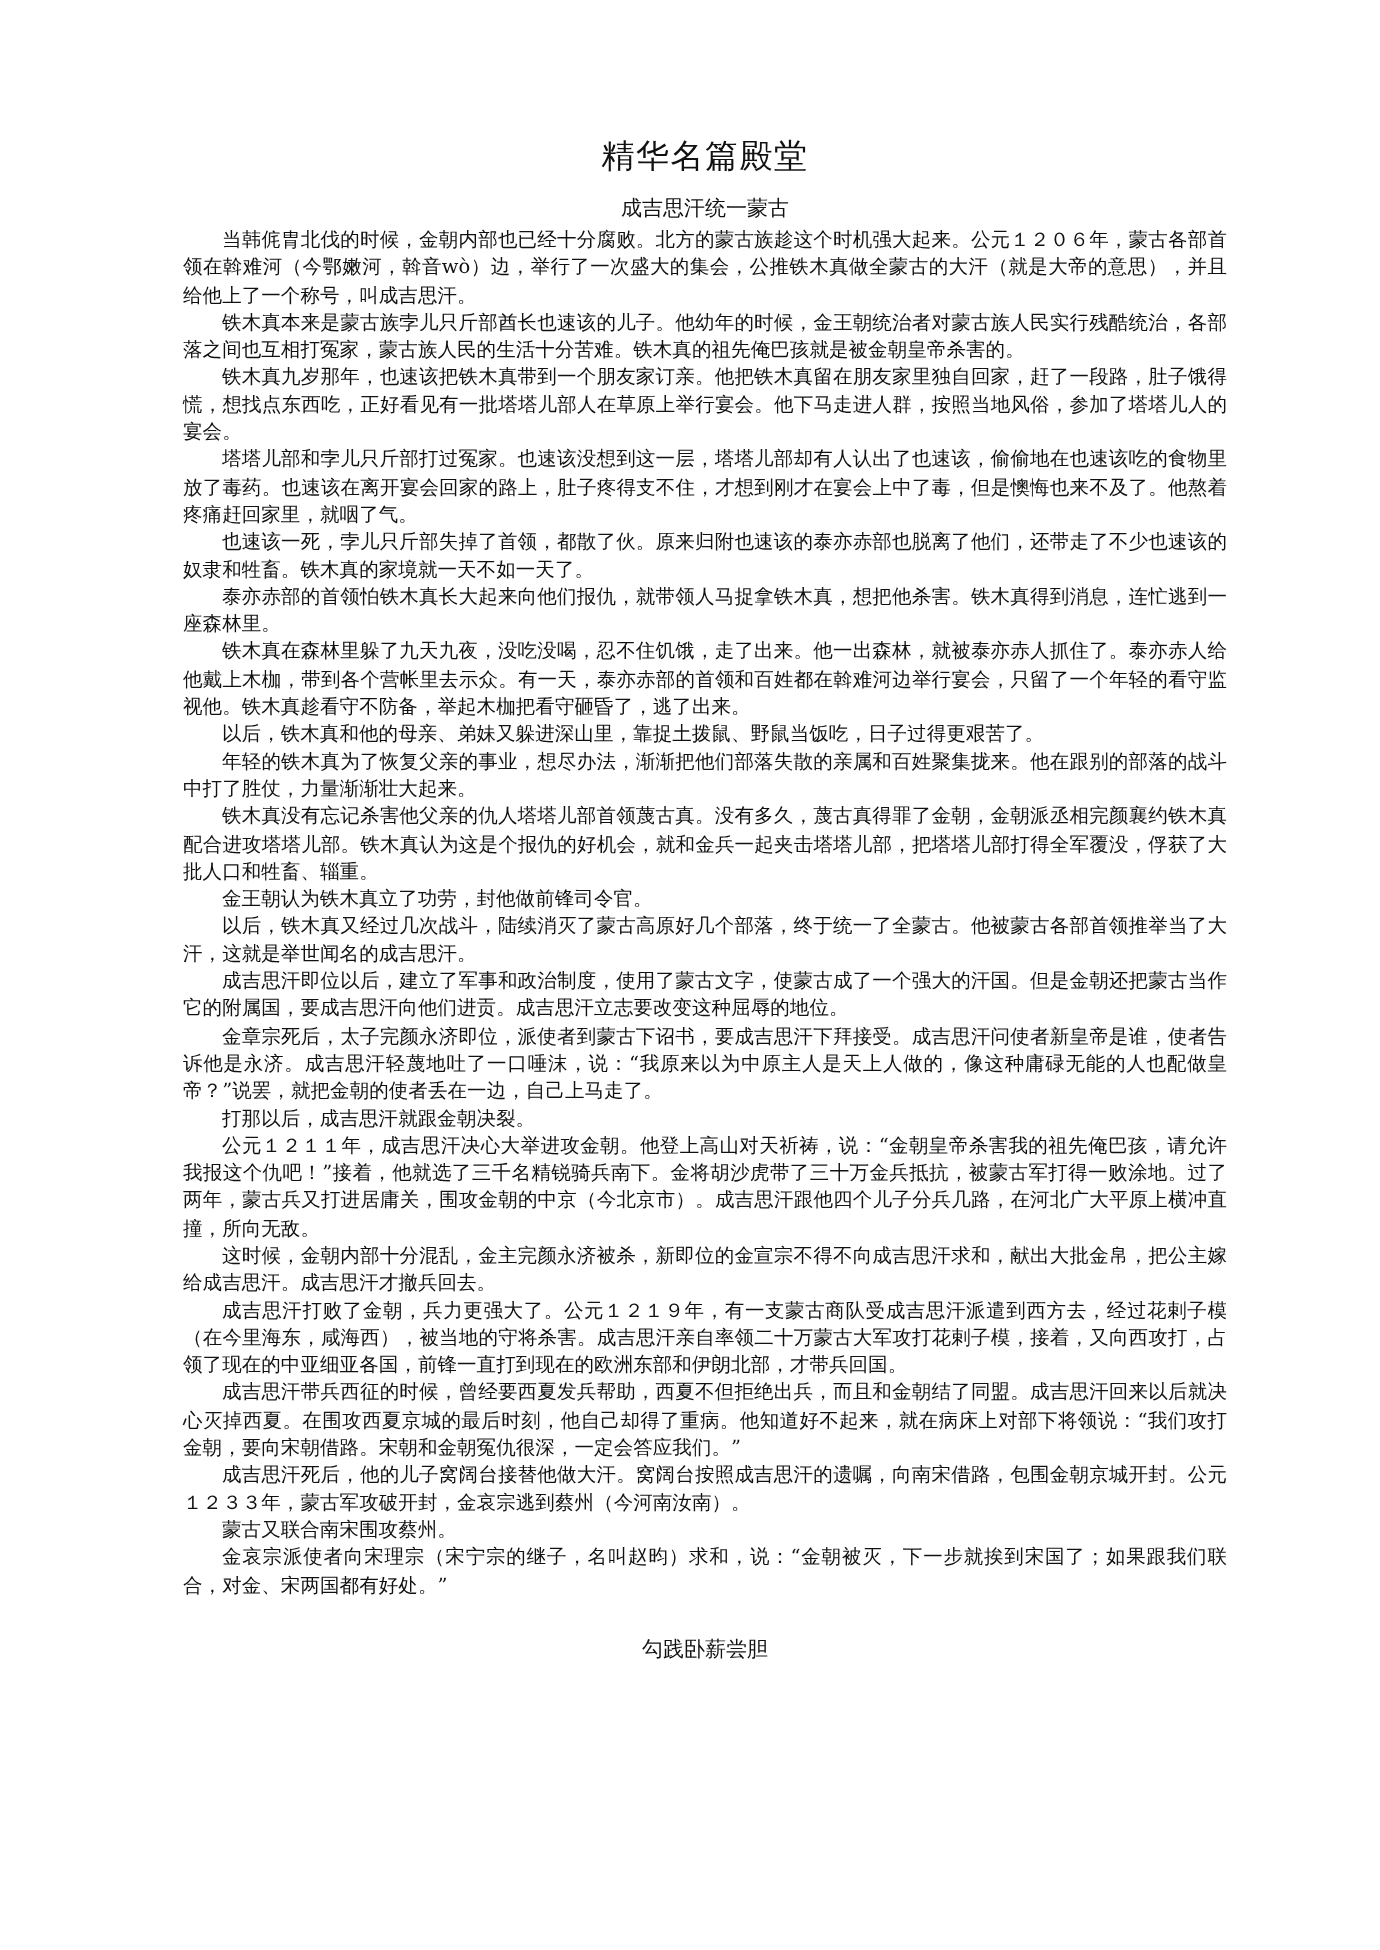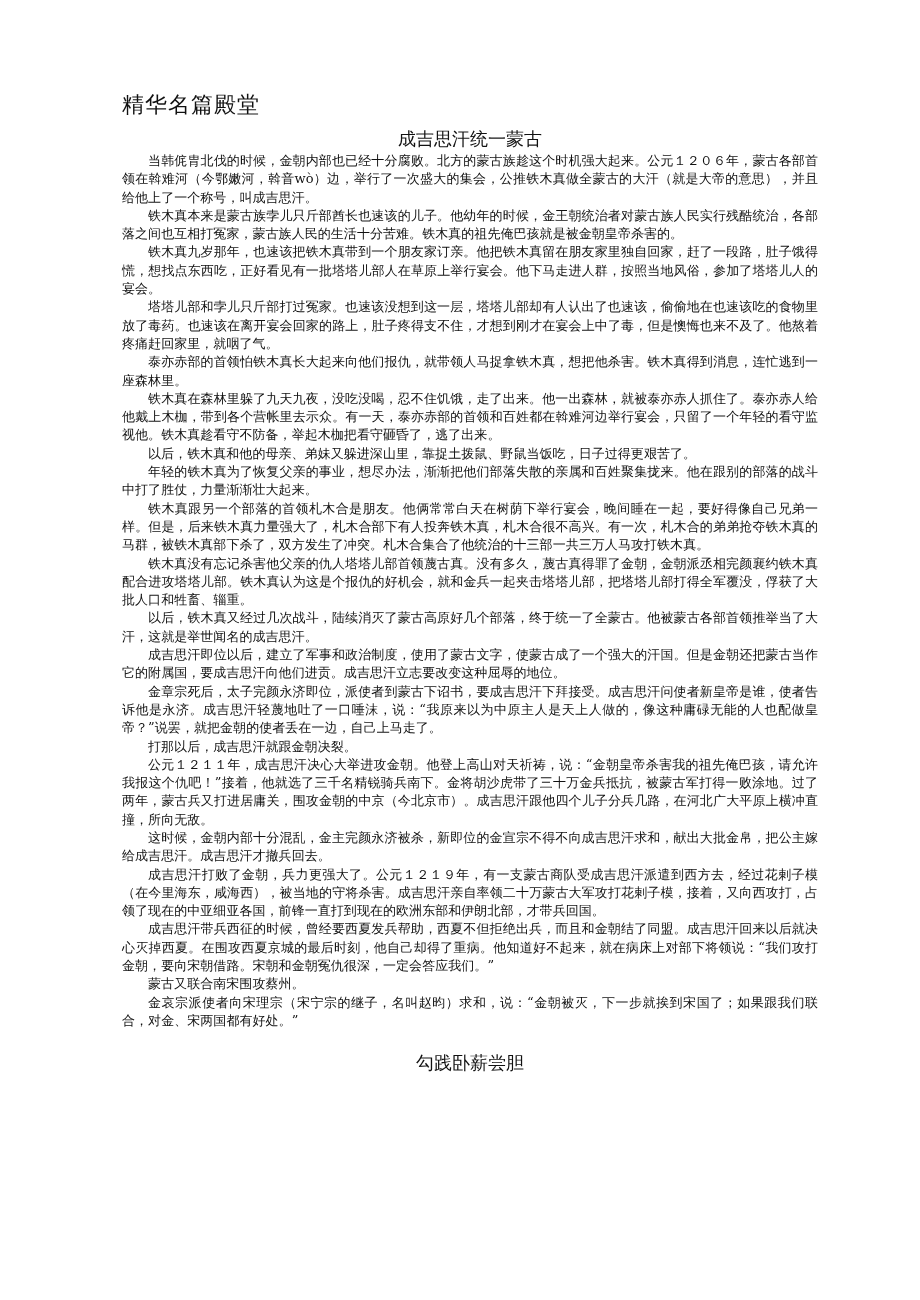--- a/index.html
+++ b/index.html
@@ -1,49 +1,51 @@
 <!DOCTYPE html>
 <html><head>
 <meta charset="utf-8">
 <style>
   html,body{margin:0;padding:0;background:#fff;}
   body{width:920px;height:1300px;overflow:hidden;font-family:"DejaVu Serif","Liberation Serif",serif;color:#111;}
   .page{position:absolute;left:122px;top:0;width:696px;}
-  .doc-title{margin:92px 0 0 0;font-size:22px;line-height:26px;font-weight:normal;letter-spacing:1px;}
-  .sec-title{text-align:center;font-size:18px;line-height:22px;font-weight:normal;margin:10px 0 2px 0;}
+  .doc-title{margin:92px 0 0 0;text-align:center;font-size:22px;line-height:26px;font-weight:normal;letter-spacing:1px;}
+  .sec-title{text-align:center;font-size:14px;line-height:22px;font-weight:normal;margin:10px 0 2px 0;}
   .sec-title.second{margin-top:22px;}
   p{margin:0;font-size:13px;line-height:18.3px;text-indent:2em;text-align:justify;letter-spacing:0.05px;}
 </style>
 </head>
 <body>
 
 <div class="page">
   <h1 class="doc-title">精华名篇殿堂</h1>
 
   <section>
     <h2 class="sec-title">成吉思汗统一蒙古</h2>
     <div id="sec0">
         <p>当韩侂胄北伐的时候，金朝内部也已经十分腐败。北方的蒙古族趁这个时机强大起来。公元１２０６年，蒙古各部首领在斡难河（今鄂嫩河，斡音wò）边，举行了一次盛大的集会，公推铁木真做全蒙古的大汗（就是大帝的意思），并且给他上了一个称号，叫成吉思汗。</p>
         <p>铁木真本来是蒙古族孛儿只斤部酋长也速该的儿子。他幼年的时候，金王朝统治者对蒙古族人民实行残酷统治，各部落之间也互相打冤家，蒙古族人民的生活十分苦难。铁木真的祖先俺巴孩就是被金朝皇帝杀害的。</p>
         <p>铁木真九岁那年，也速该把铁木真带到一个朋友家订亲。他把铁木真留在朋友家里独自回家，赶了一段路，肚子饿得慌，想找点东西吃，正好看见有一批塔塔儿部人在草原上举行宴会。他下马走进人群，按照当地风俗，参加了塔塔儿人的宴会。</p>
         <p>塔塔儿部和孛儿只斤部打过冤家。也速该没想到这一层，塔塔儿部却有人认出了也速该，偷偷地在也速该吃的食物里放了毒药。也速该在离开宴会回家的路上，肚子疼得支不住，才想到刚才在宴会上中了毒，但是懊悔也来不及了。他熬着疼痛赶回家里，就咽了气。</p>
+        <p>也速该一死，孛儿只斤部失掉了首领，都散了伙。原来归附也速该的泰亦赤部也脱离了他们，还带走了不少也速该的奴隶和牲畜。铁木真的家境就一天不如一天了。</p>
         <p>泰亦赤部的首领怕铁木真长大起来向他们报仇，就带领人马捉拿铁木真，想把他杀害。铁木真得到消息，连忙逃到一座森林里。</p>
         <p>铁木真在森林里躲了九天九夜，没吃没喝，忍不住饥饿，走了出来。他一出森林，就被泰亦赤人抓住了。泰亦赤人给他戴上木枷，带到各个营帐里去示众。有一天，泰亦赤部的首领和百姓都在斡难河边举行宴会，只留了一个年轻的看守监视他。铁木真趁看守不防备，举起木枷把看守砸昏了，逃了出来。</p>
         <p>以后，铁木真和他的母亲、弟妹又躲进深山里，靠捉土拨鼠、野鼠当饭吃，日子过得更艰苦了。</p>
         <p>年轻的铁木真为了恢复父亲的事业，想尽办法，渐渐把他们部落失散的亲属和百姓聚集拢来。他在跟别的部落的战斗中打了胜仗，力量渐渐壮大起来。</p>
-        <p>铁木真跟另一个部落的首领札木合是朋友。他俩常常白天在树荫下举行宴会，晚间睡在一起，要好得像自己兄弟一样。但是，后来铁木真力量强大了，札木合部下有人投奔铁木真，札木合很不高兴。有一次，札木合的弟弟抢夺铁木真的马群，被铁木真部下杀了，双方发生了冲突。札木合集合了他统治的十三部一共三万人马攻打铁木真。</p>
         <p>铁木真没有忘记杀害他父亲的仇人塔塔儿部首领蔑古真。没有多久，蔑古真得罪了金朝，金朝派丞相完颜襄约铁木真配合进攻塔塔儿部。铁木真认为这是个报仇的好机会，就和金兵一起夹击塔塔儿部，把塔塔儿部打得全军覆没，俘获了大批人口和牲畜、辎重。</p>
+        <p>金王朝认为铁木真立了功劳，封他做前锋司令官。</p>
         <p>以后，铁木真又经过几次战斗，陆续消灭了蒙古高原好几个部落，终于统一了全蒙古。他被蒙古各部首领推举当了大汗，这就是举世闻名的成吉思汗。</p>
         <p>成吉思汗即位以后，建立了军事和政治制度，使用了蒙古文字，使蒙古成了一个强大的汗国。但是金朝还把蒙古当作它的附属国，要成吉思汗向他们进贡。成吉思汗立志要改变这种屈辱的地位。</p>
         <p>金章宗死后，太子完颜永济即位，派使者到蒙古下诏书，要成吉思汗下拜接受。成吉思汗问使者新皇帝是谁，使者告诉他是永济。成吉思汗轻蔑地吐了一口唾沫，说：“我原来以为中原主人是天上人做的，像这种庸碌无能的人也配做皇帝？”说罢，就把金朝的使者丢在一边，自己上马走了。</p>
         <p>打那以后，成吉思汗就跟金朝决裂。</p>
         <p>公元１２１１年，成吉思汗决心大举进攻金朝。他登上高山对天祈祷，说：“金朝皇帝杀害我的祖先俺巴孩，请允许我报这个仇吧！”接着，他就选了三千名精锐骑兵南下。金将胡沙虎带了三十万金兵抵抗，被蒙古军打得一败涂地。过了两年，蒙古兵又打进居庸关，围攻金朝的中京（今北京市）。成吉思汗跟他四个儿子分兵几路，在河北广大平原上横冲直撞，所向无敌。</p>
         <p>这时候，金朝内部十分混乱，金主完颜永济被杀，新即位的金宣宗不得不向成吉思汗求和，献出大批金帛，把公主嫁给成吉思汗。成吉思汗才撤兵回去。</p>
         <p>成吉思汗打败了金朝，兵力更强大了。公元１２１９年，有一支蒙古商队受成吉思汗派遣到西方去，经过花剌子模（在今里海东，咸海西），被当地的守将杀害。成吉思汗亲自率领二十万蒙古大军攻打花剌子模，接着，又向西攻打，占领了现在的中亚细亚各国，前锋一直打到现在的欧洲东部和伊朗北部，才带兵回国。</p>
         <p>成吉思汗带兵西征的时候，曾经要西夏发兵帮助，西夏不但拒绝出兵，而且和金朝结了同盟。成吉思汗回来以后就决心灭掉西夏。在围攻西夏京城的最后时刻，他自己却得了重病。他知道好不起来，就在病床上对部下将领说：“我们攻打金朝，要向宋朝借路。宋朝和金朝冤仇很深，一定会答应我们。”</p>
+        <p>成吉思汗死后，他的儿子窝阔台接替他做大汗。窝阔台按照成吉思汗的遗嘱，向南宋借路，包围金朝京城开封。公元１２３３年，蒙古军攻破开封，金哀宗逃到蔡州（今河南汝南）。</p>
         <p>蒙古又联合南宋围攻蔡州。</p>
         <p>金哀宗派使者向宋理宗（宋宁宗的继子，名叫赵昀）求和，说：“金朝被灭，下一步就挨到宋国了；如果跟我们联合，对金、宋两国都有好处。”</p>
       </div>
   </section>
 
   <section>
     <h2 class="sec-title second">勾践卧薪尝胆</h2>
   </section>
 </div>
 

